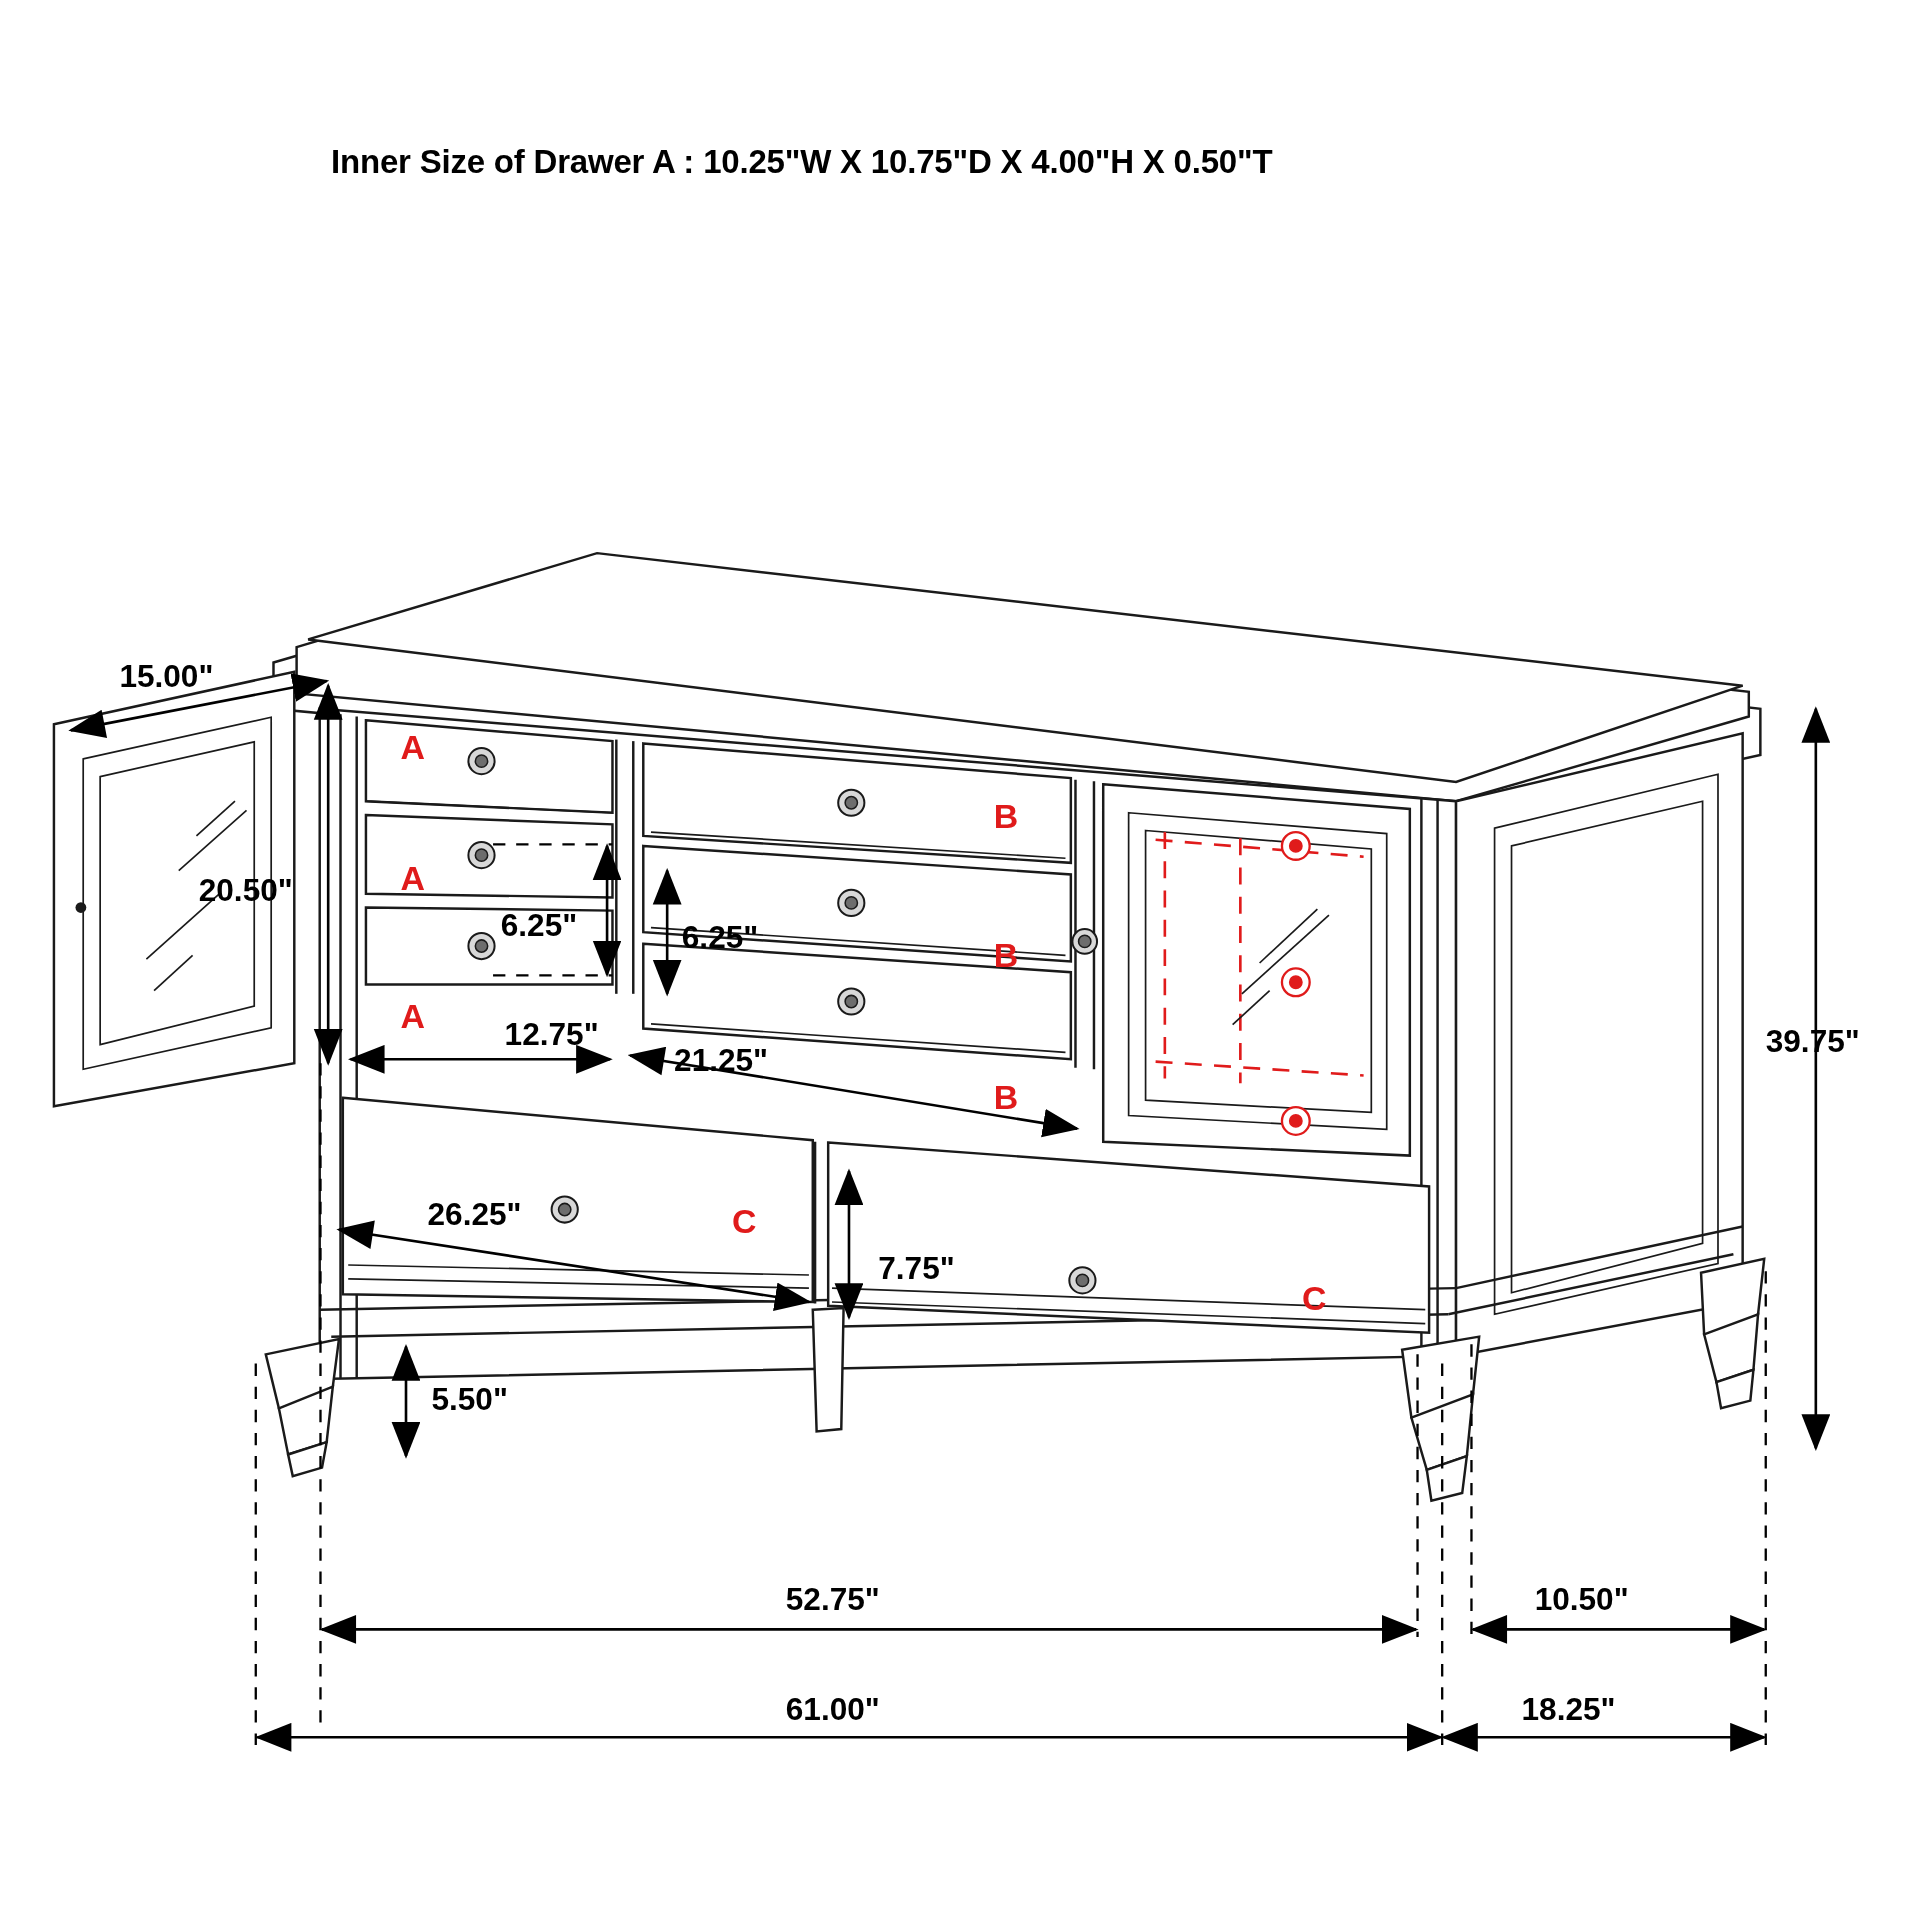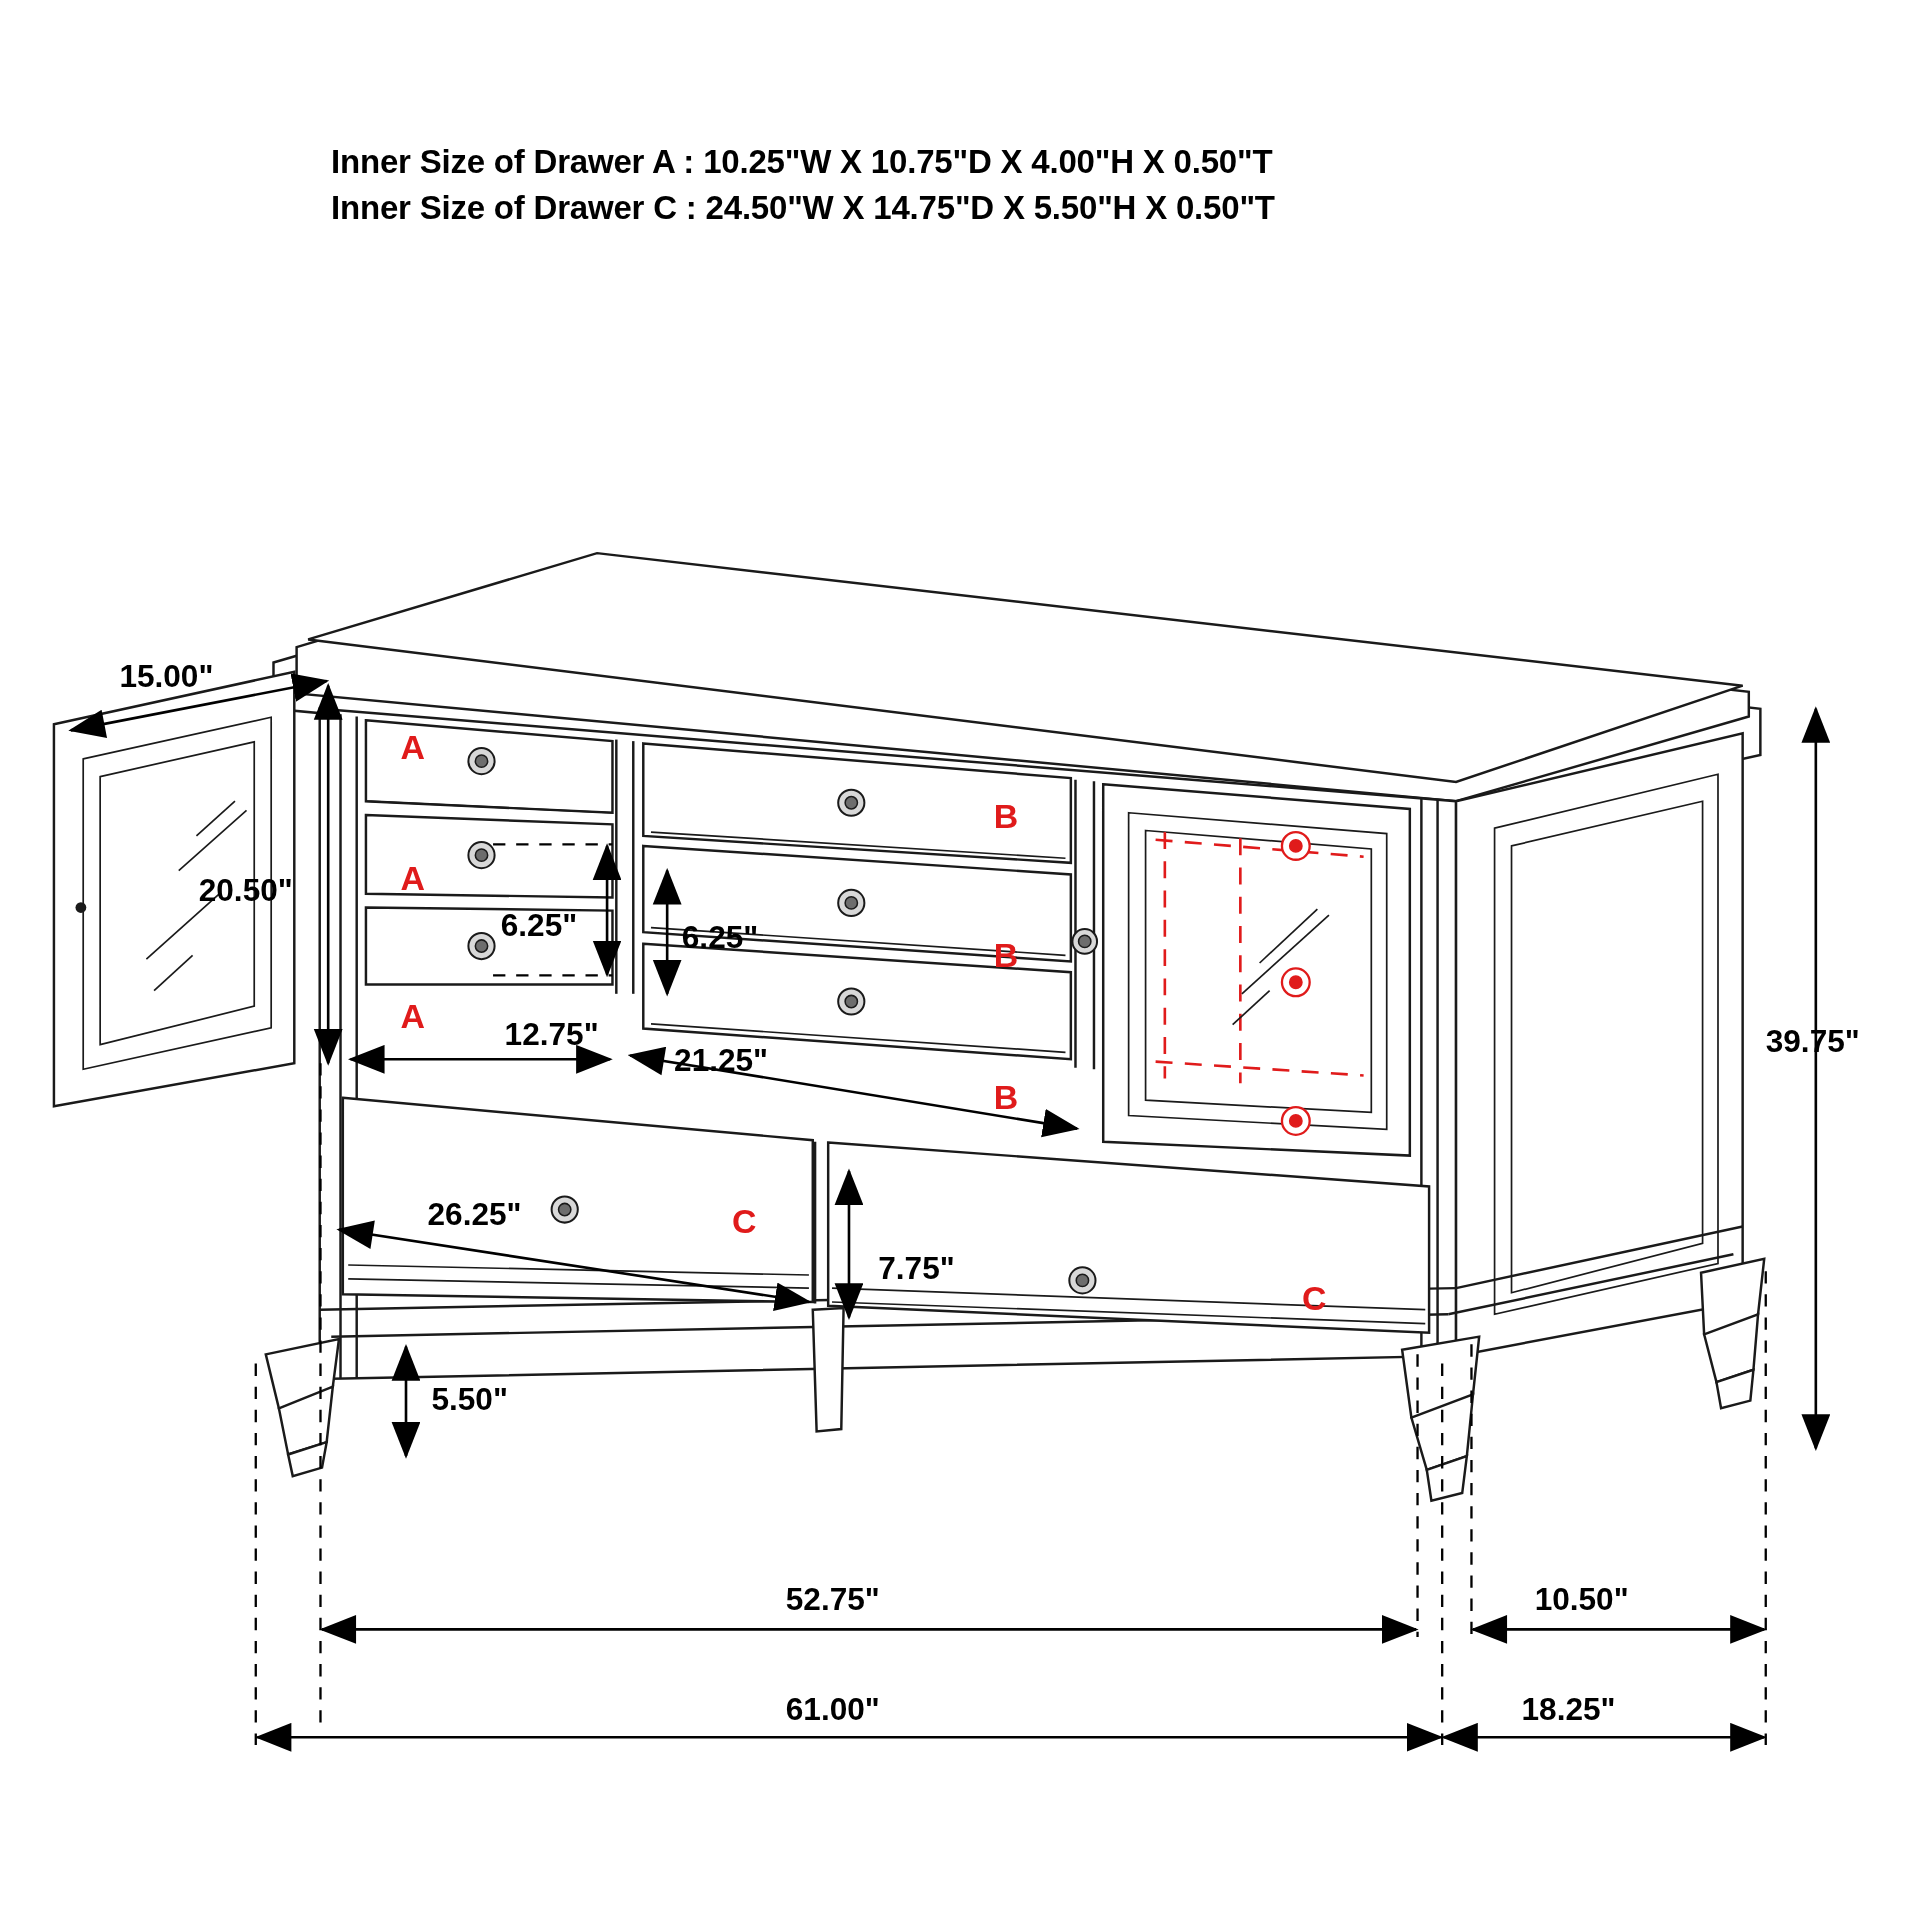--- a/index.html
+++ b/index.html
@@ -58,21 +58,20 @@
   .rknob-outer { fill: #ffffff; stroke: #e01b1b; stroke-width: 3; }
   .rknob-inner { fill: #e01b1b; stroke: #e01b1b; stroke-width: 2; }
 </style>
 </head>
 <body>
 
 <div id="stage">
 
   <div class="spec-block">
     <span class="spec-line">Inner Size of Drawer A : 10.25"W X 10.75"D X 4.00"H X 0.50"T</span>
-    <span class="spec-line">Inner Size of Drawer C : 24.50"W X 14.75"D X 5.50"H X 0.50"T</span>
   </div>
 
   <svg id="drawing" viewBox="0 0 2500 2500">
     <defs>
       <marker id="arrowEnd" markerWidth="16" markerHeight="16" refX="13" refY="5.5" orient="auto">
         <path d="M0,0 L14,5.5 L0,11 z" fill="#000"></path>
       </marker>
       <marker id="arrowStart" markerWidth="16" markerHeight="16" refX="1" refY="5.5" orient="auto">
         <path d="M14,0 L0,5.5 L14,11 z" fill="#000"></path>
       </marker>

